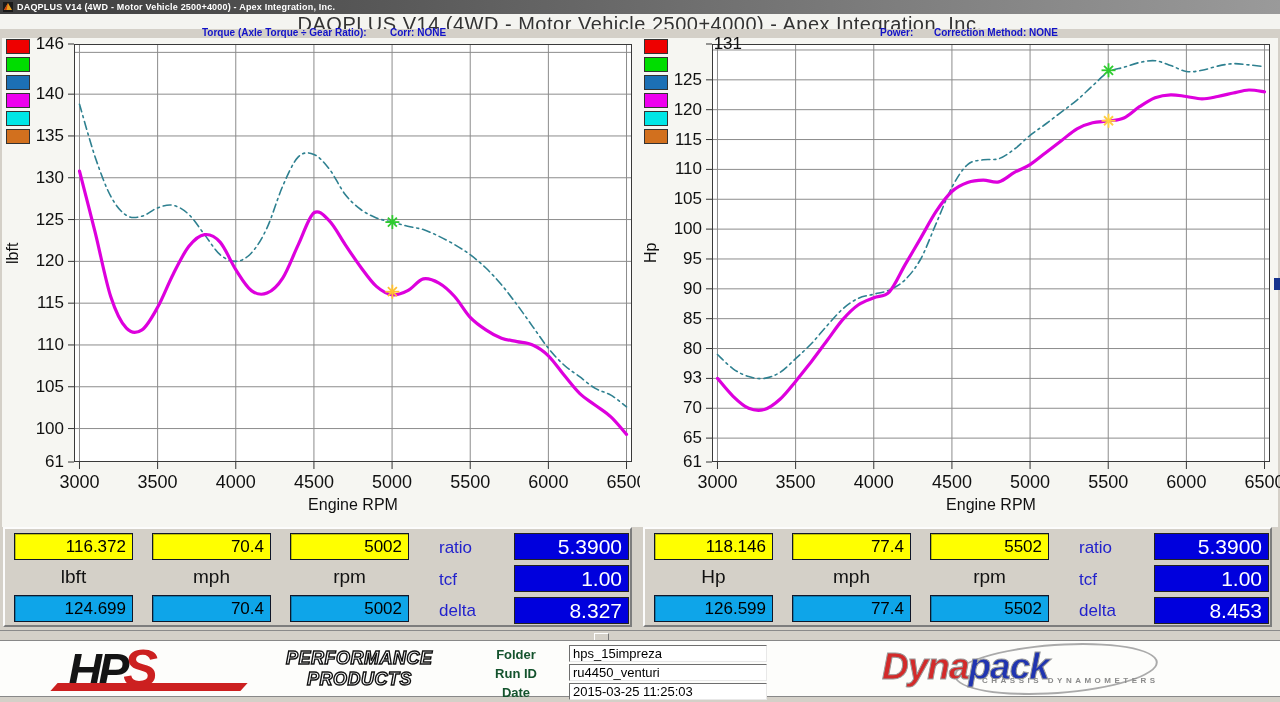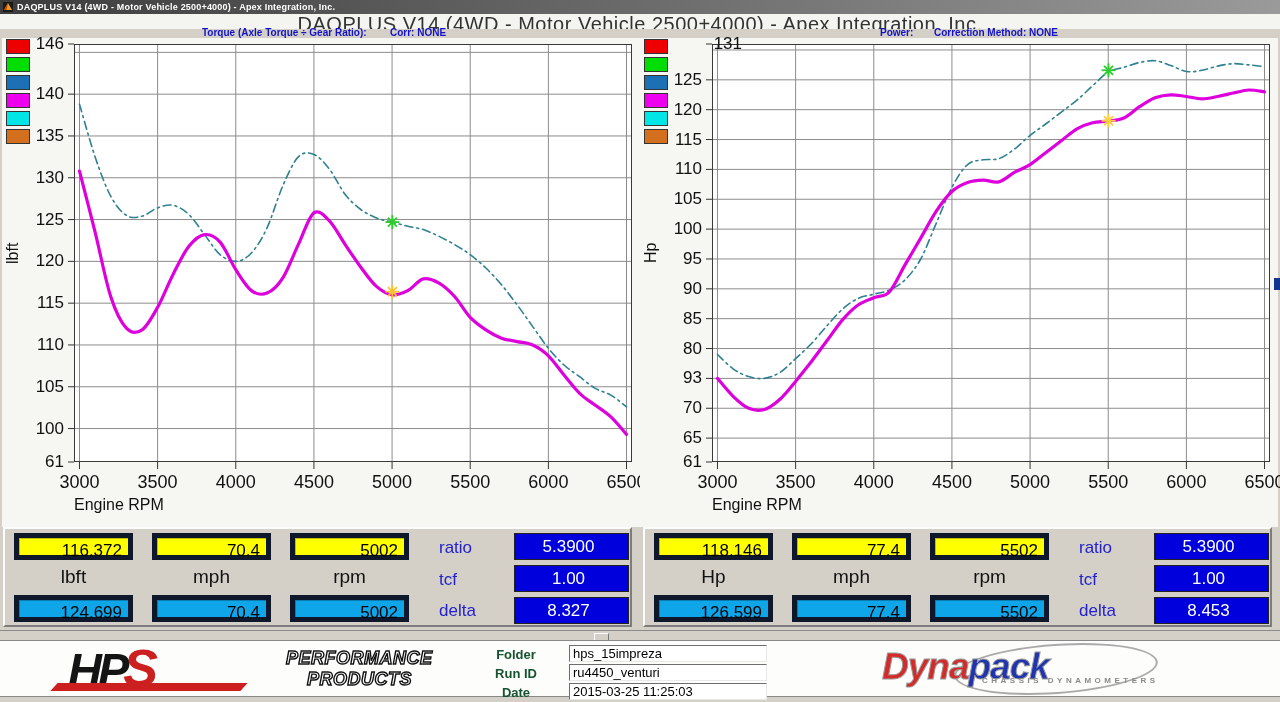--- a/index.html
+++ b/index.html
@@ -19,36 +19,36 @@
   #headerstrip{position:absolute;left:0;top:29px;width:1280px;height:9px;background:#d4d0c8;}
   .chart-header{position:absolute;top:27px;height:11px;line-height:11px;font-size:10px;font-weight:bold;
     color:#1212c8;white-space:nowrap;z-index:5;}
 
   
   .chart-panel{position:absolute;top:38px;height:489px;background:#f6f6f2;}
   .legend{position:absolute;left:4px;top:1px;}
   .swatch{width:22px;height:13px;border:1px solid #333;margin-bottom:3px;}
   .tick-y{position:absolute;text-align:right;font-size:17px;color:#111;white-space:nowrap;}
   .tick-x{position:absolute;width:70px;text-align:center;font-size:18px;color:#111;}
-  .axis-x{position:absolute;font-size:16px;color:#111;}
+  .axis-x{position:absolute;text-align:center;font-size:16px;color:#111;}
   .axis-y{position:absolute;writing-mode:vertical-rl;transform:rotate(180deg);
     font-size:16px;color:#111;height:84px;text-align:center;}
 
   
   .readout-panel{position:absolute;top:527px;height:100px;background:#d4d0c8;
     border:2px solid;border-color:#fcfcfc #7d7d7d #7d7d7d #fcfcfc;box-sizing:border-box;}
-  .val-box{position:absolute;width:119px;height:27px;border:5px solid #0f172a;box-sizing:border-box;
+  .val-box{position:absolute;width:119px;height:27px;border:1px solid #0f172a;box-sizing:border-box;
     font-size:17px;line-height:25px;text-align:right;padding-right:6px;color:#000;
     box-shadow:inset 1px 1px 0 rgba(0,0,0,.25);}
   .vb-yellow{background:#ffff00;}
   .vb-green{background:#0ea5e9;}
   .unit-label{position:absolute;width:119px;text-align:center;font-size:19px;color:#111;}
   .calc-label{position:absolute;left:434px;width:64px;font-size:17px;color:#2222cc;}
   .calc-box{position:absolute;left:509px;width:115px;height:27px;background:#0000dd;color:#fff;
-    border:1px solid #222;box-sizing:border-box;font-size:17px;line-height:25px;text-align:center;
+    border:1px solid #222;box-sizing:border-box;font-size:21px;line-height:25px;text-align:right;
     padding-right:6px;}
 
   
   #splitterstrip{position:absolute;left:0;top:630px;width:1280px;height:10px;background:#d4d0c8;
     border-top:1px solid #8a8a8a;box-sizing:border-box;}
   #splitterhandle{position:absolute;left:594px;top:2px;width:13px;height:7px;background:#d4d0c8;
     border:1px solid;border-color:#fff #777 #777 #fff;}
   #footerstrip{position:absolute;left:0;top:640px;width:1280px;height:57px;background:#fdfdfb;
     border-top:1px solid #888;border-bottom:1px solid #888;box-sizing:border-box;}
   .field-row{position:absolute;left:0;height:18px;}

